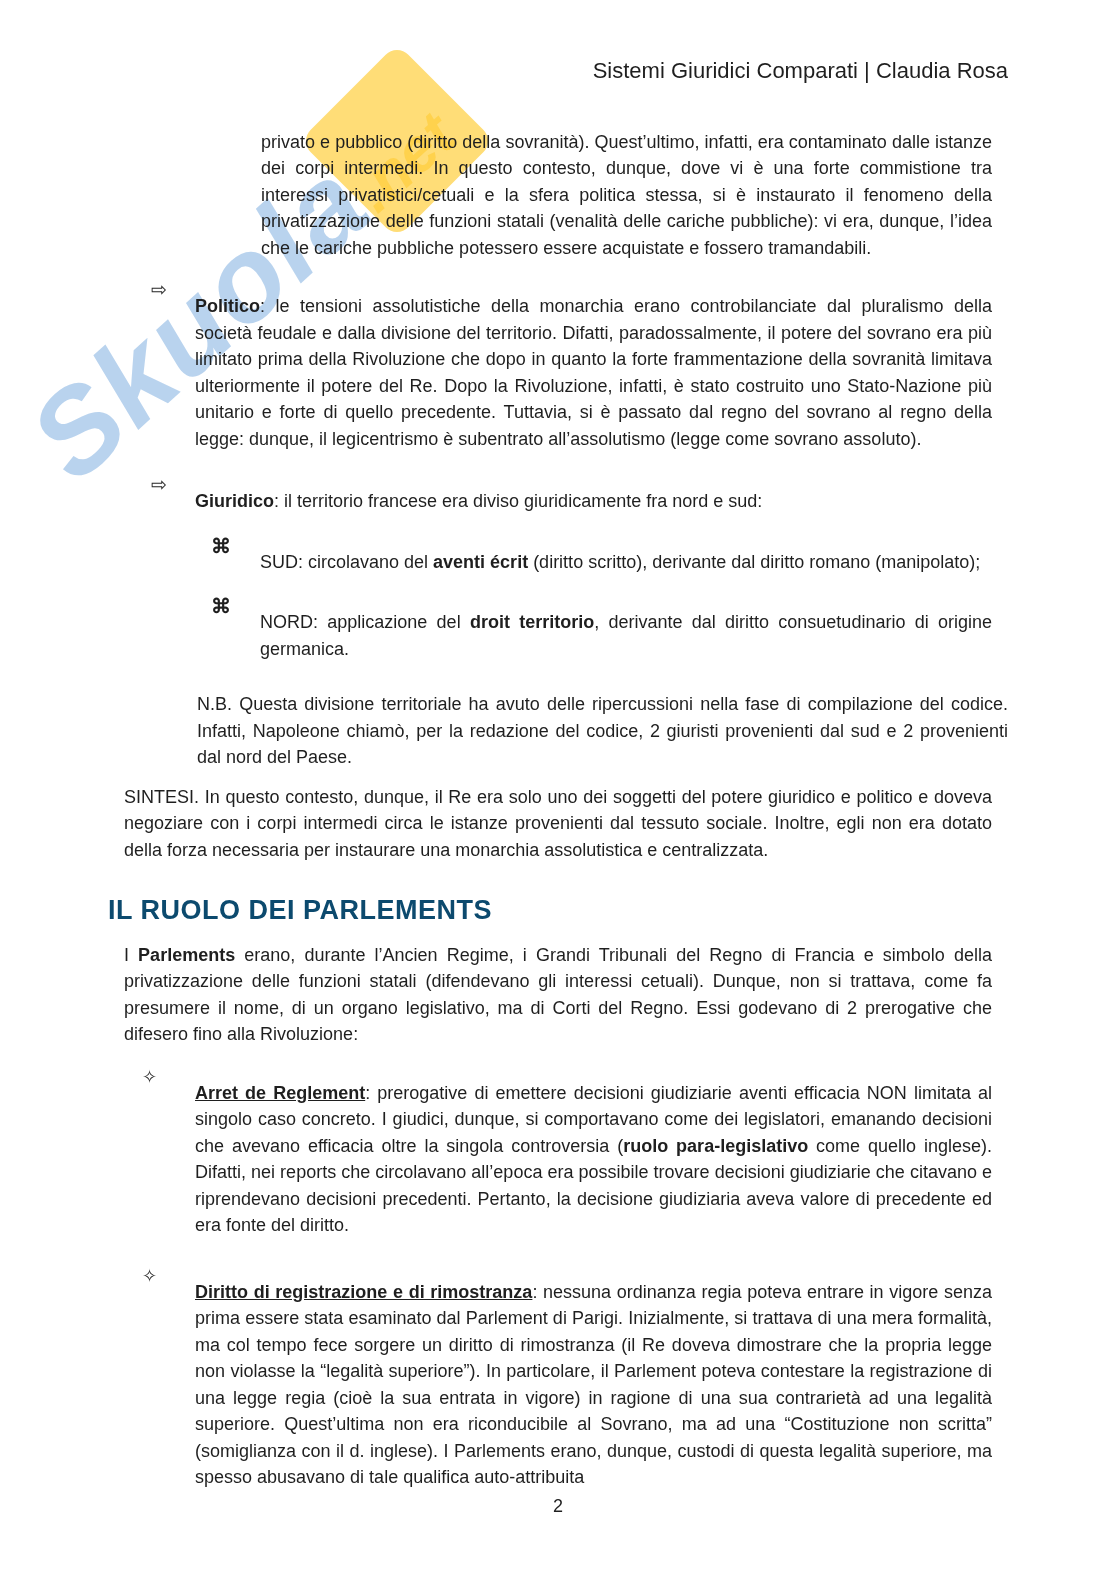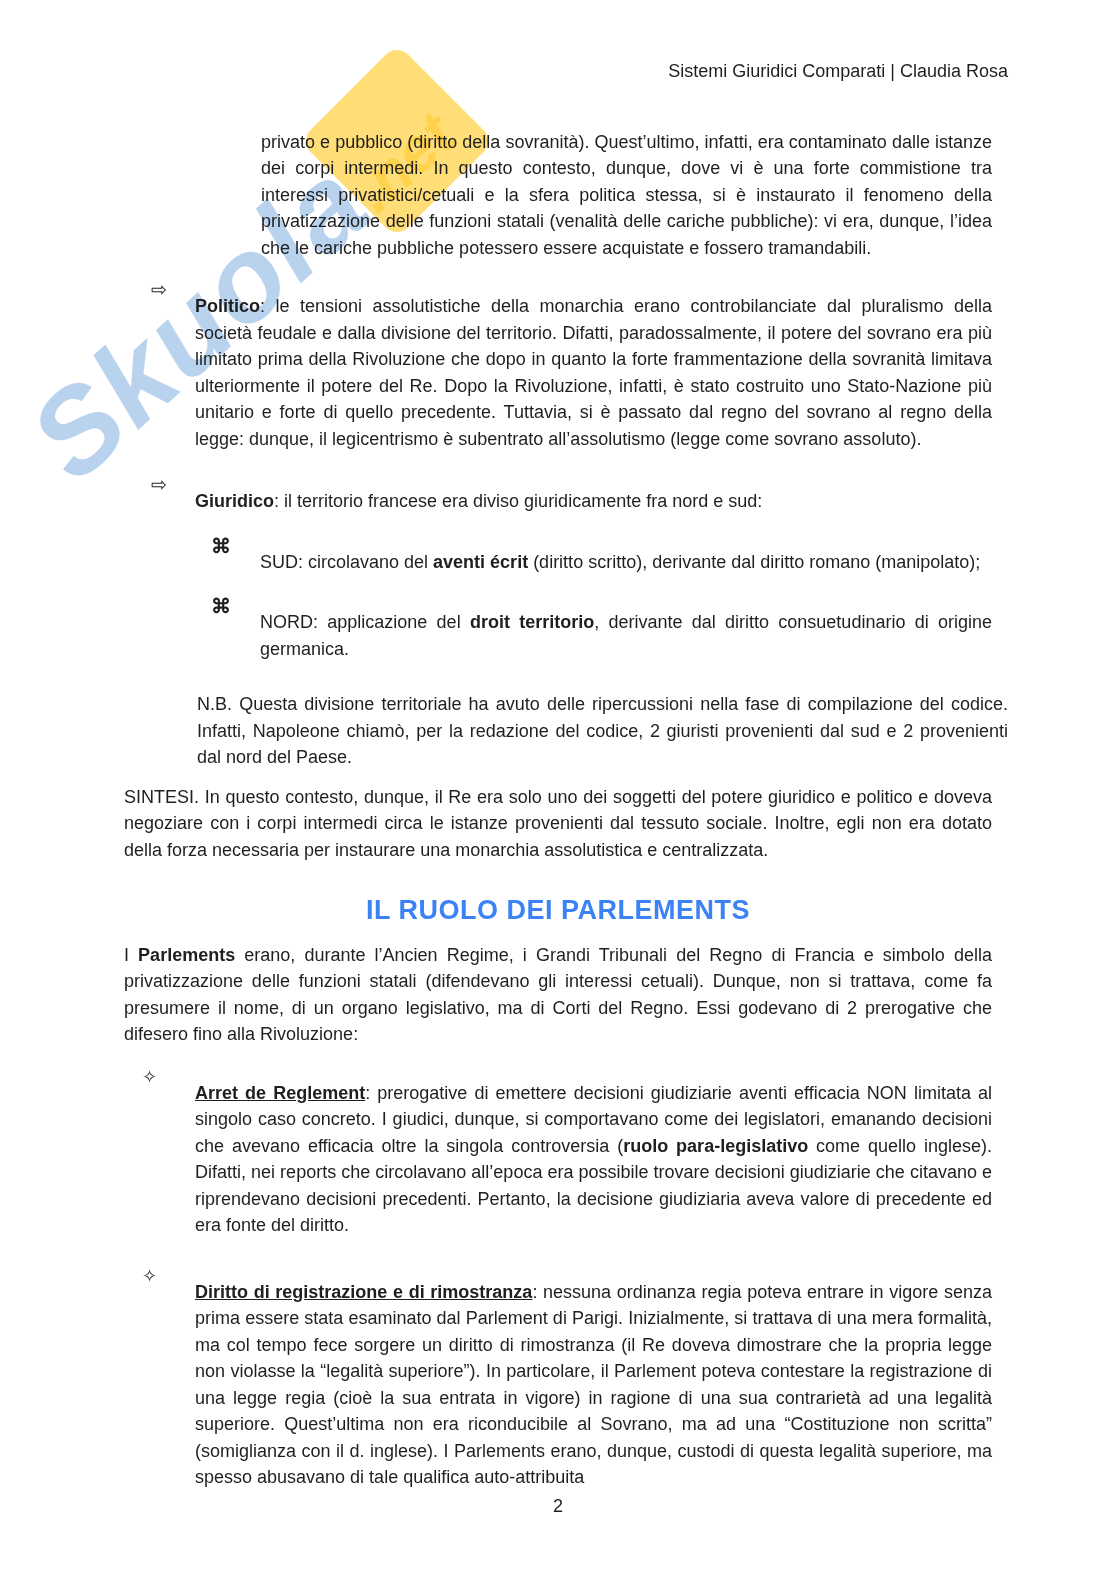--- a/index.html
+++ b/index.html
@@ -32,45 +32,45 @@
     font-style: italic; font-weight: 700;
     white-space: nowrap;
   }
   .wm-brand { font-size: 118px; color: rgba(88, 150, 214, 0.42); letter-spacing: 3px; }
   .wm-suffix { font-size: 62px; color: rgba(255, 205, 60, 0.70); }
   
   .page-inner {
     position: relative; z-index: 1;
     padding: 58px 108px 0 108px;
   }
-  .header { text-align: right; font-size: 18px; margin-bottom: 44px; }
+  .header { text-align: right; font-size: 22px; margin-bottom: 44px; }
   p { margin: 16px; }
   .justify { text-align: justify; }
   .body-text { font-size: 18px; line-height: 26.5px; }
   .indent-block { margin-left: 137px; }
   .bold { font-weight: 700; }
   .underline { text-decoration: underline; }
   
   .row { display: flex; }
   .glyph { display: block; line-height: 26.5px; }
   .arrow-row { margin-top: 4px; }
   .arrow-glyph { flex: 0 0 28px; margin-left: 43px; font-size: 19px; }
   .knot-row { margin-top: 2px; }
   .knot-glyph { flex: 0 0 33px; margin-left: 103px; font-size: 20px; font-weight: 700; }
   .star-row { margin-top: 8px; }
   .star-glyph { flex: 0 0 37px; margin-left: 34px; font-size: 18px; }
   .btext { flex: 1; }
   .nb { margin: 13px 0 0 89px; }
   .sintesi { margin-top: 13px; }
   .section-title {
     margin-top: 34px;
-    text-align: center;
+    text-align: left;
     font-size: 27px; font-weight: 700;
     letter-spacing: 0.5px;
-    color: #3b82f6;
+    color: #0c4a6e;
   }
   .parl-intro { margin-top: 10px; }
   .page-number {
     position: absolute; bottom: 62px; left: 0;
     width: 100%; text-align: center;
     font-size: 18px; z-index: 1;
   }
 </style>
 </head>
 <body>

